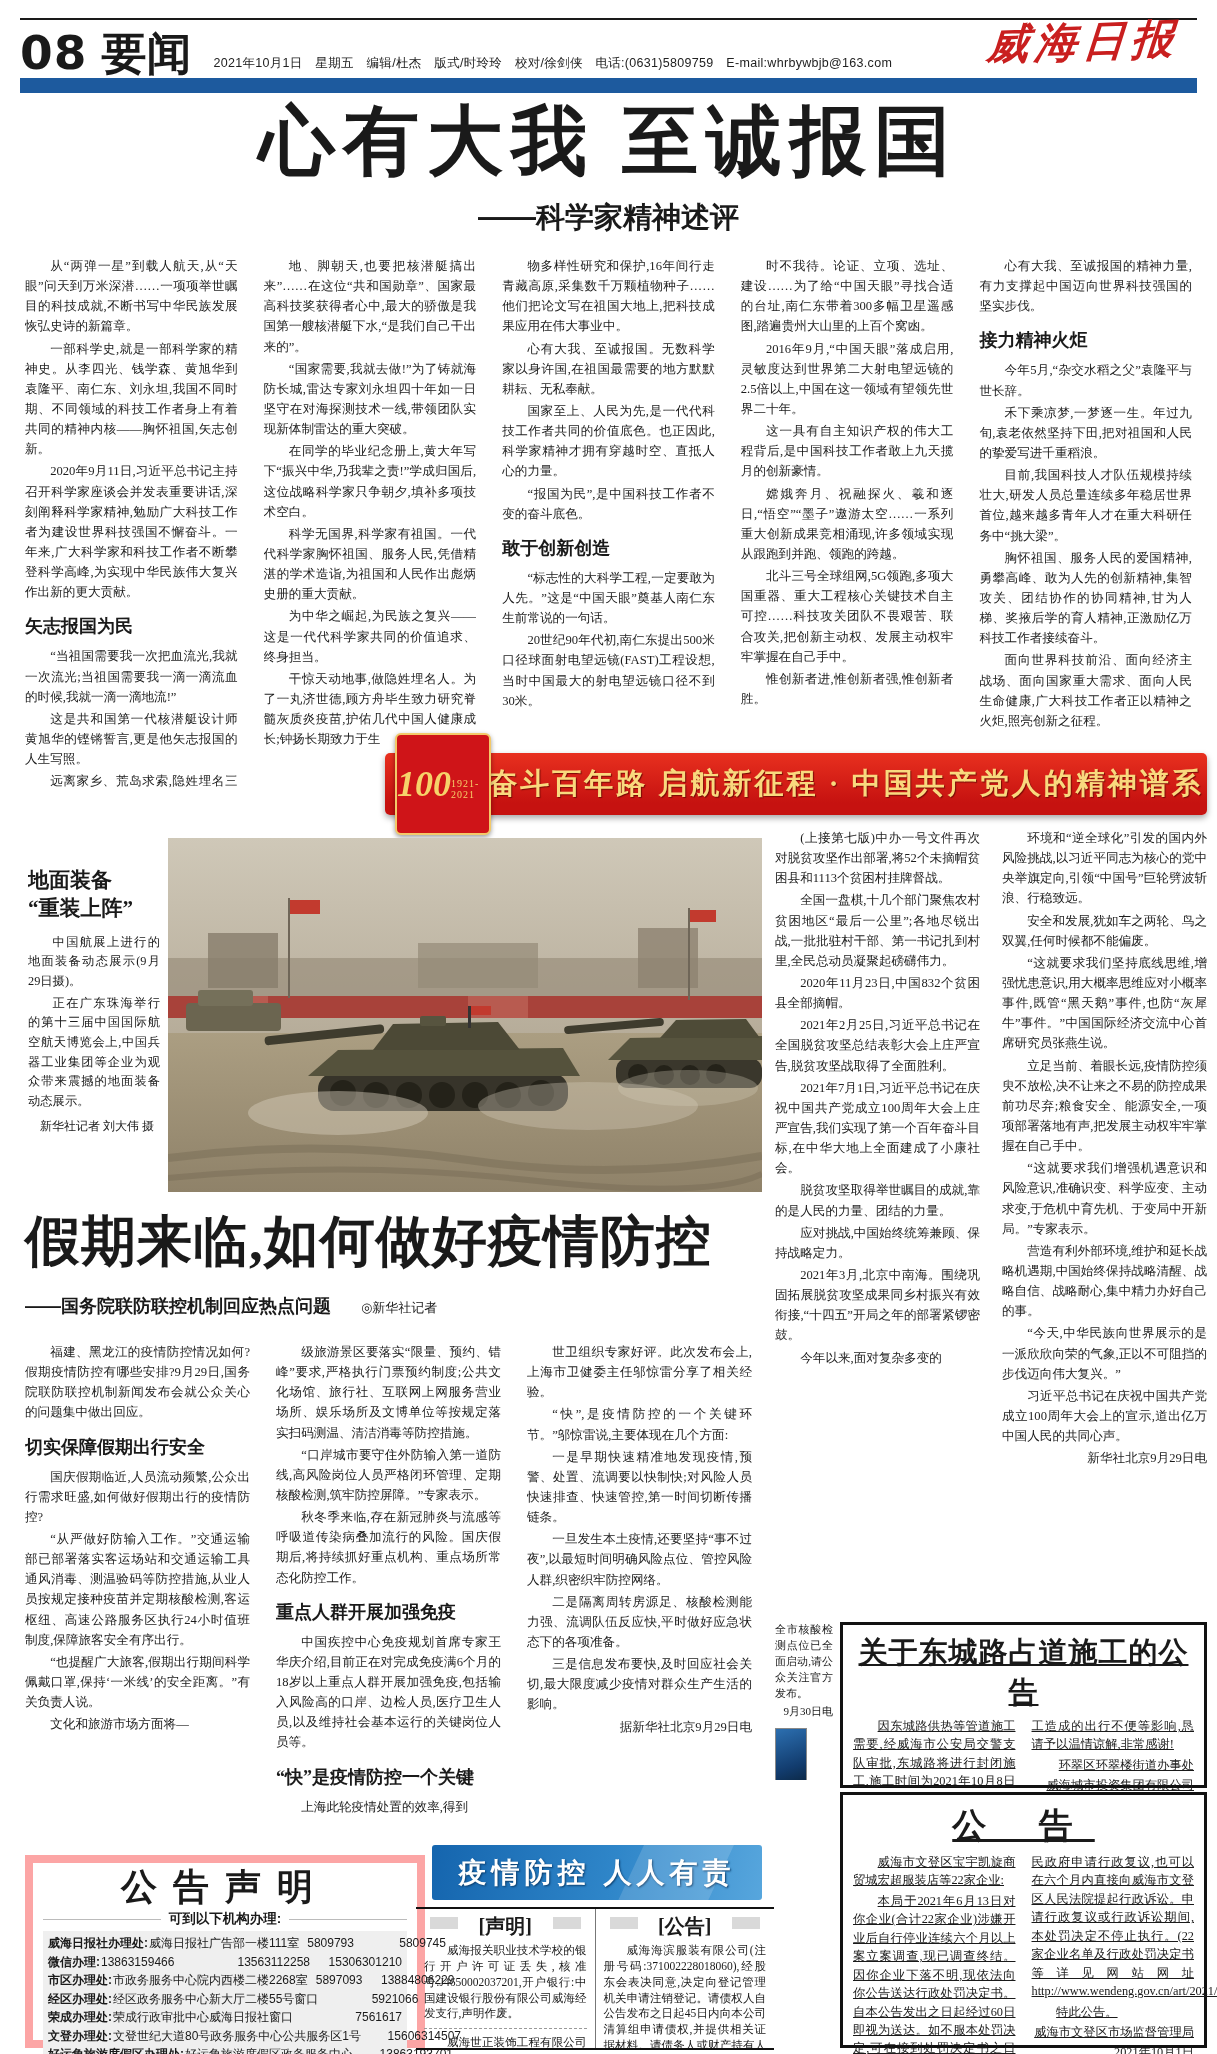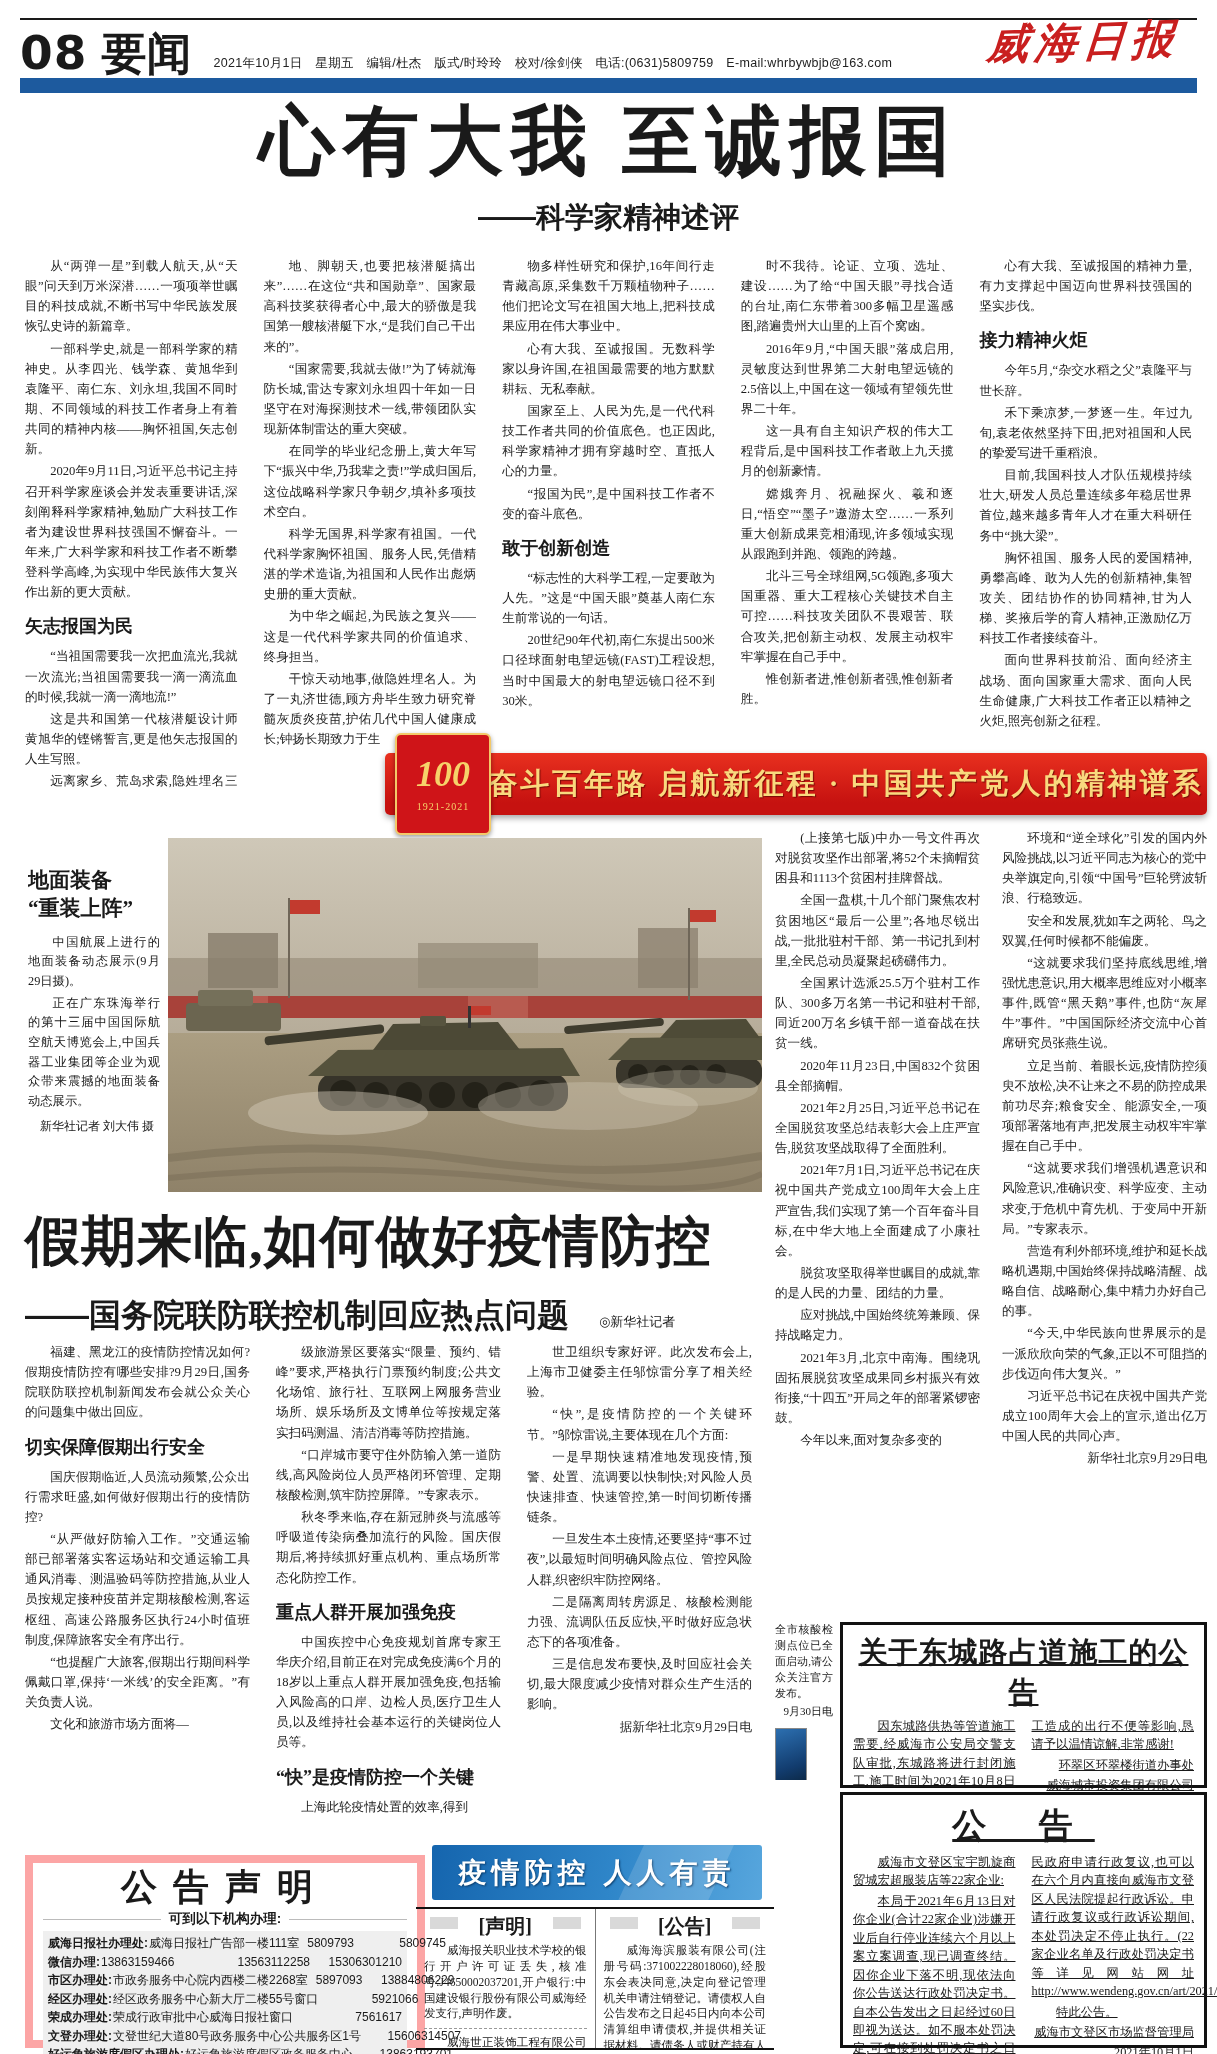--- a/index.html
+++ b/index.html
@@ -25,39 +25,39 @@
   .para{margin:0 0 2px 0;text-indent:2em;text-align:justify;font-size:12.6px;line-height:1.6;}
   .para.r{text-align:right;text-indent:0;}
   .para.sep{border-top:1px dashed #999;padding-top:6px;margin-top:6px;}
   .subhead{font-size:18px;font-weight:bold;margin:12px 0 8px 0;text-indent:0;}
   
   .cban{left:385px;top:753px;width:822px;height:62px;background:linear-gradient(180deg,#e8301f 0%,#c61210 80%);
         border-radius:5px;box-shadow:0 3px 6px rgba(0,0,0,.35);display:flex;align-items:center;}
   .cban-text{flex:1;text-align:center;font-size:29px;font-weight:bold;color:#f9d97e;letter-spacing:3px;padding-left:100px;
              text-shadow:1px 1px 1px #7a0b06;}
   .cbadge{position:absolute;left:10px;top:-20px;width:92px;height:98px;background:#cf1418;border:2px solid #f3c969;
-          border-radius:6px;display:flex;flex-direction:column;align-items:center;justify-content:center;box-shadow:0 2px 5px rgba(0,0,0,.4);}
+          border-radius:6px;display:flex;flex-direction:row;align-items:center;justify-content:center;box-shadow:0 2px 5px rgba(0,0,0,.4);}
   .cbadge .n{font-size:36px;font-weight:bold;color:#f6d26a;line-height:1;font-style:italic;}
   .cbadge .y{font-size:10px;color:#f6d26a;letter-spacing:1px;margin-top:9px;}
   
   .photo{left:168px;top:838px;width:594px;height:354px;overflow:hidden;background:#b9b0a0;}
   .capbox{left:28px;top:866px;width:132px;height:324px;overflow:hidden;}
   .capttl{font-size:21px;font-weight:bold;line-height:1.35;margin:0 0 10px 0;}
   .capbox .para{font-size:12.3px;line-height:1.6;}
   .credit{font-size:12px;margin-top:6px;text-indent:1em;}
   
   .jump-cols{left:775px;top:828px;width:432px;height:786px;gap:22px;}
   
   .brief{left:775px;top:1622px;width:58px;height:158px;overflow:hidden;font-size:11px;}
   .brief .para{font-size:11px;line-height:1.45;text-indent:0;}
   .thumb{width:30px;height:52px;margin-top:8px;background:linear-gradient(160deg,#2c6fb0,#123c6e 70%,#0c2947);border:1px solid #888;}
   
   .a2-title{left:25px;top:1212px;width:737px;text-align:left;font-size:55px;font-weight:bold;letter-spacing:1px;line-height:1.1;}
   .a2-subrow{left:25px;top:1294px;width:737px;display:flex;align-items:baseline;}
-  .a2-sub{font-size:32px;font-weight:bold;font-family:"Liberation Sans","DejaVu Sans",sans-serif;}
+  .a2-sub{font-size:18px;font-weight:bold;font-family:"Liberation Sans","DejaVu Sans",sans-serif;}
   .a2-byline{font-size:13px;margin-left:30px;font-family:"Liberation Sans","DejaVu Sans",sans-serif;}
   .a2-cols{left:25px;top:1342px;width:727px;height:500px;gap:26px;}
   
   .slogan{left:432px;top:1845px;width:330px;height:55px;border-radius:3px;
           background:linear-gradient(100deg,#1565ae 0%,#2f86c9 55%,#57a6dd 100%);
           display:flex;align-items:center;justify-content:center;overflow:hidden;}
   .slogan:before{content:"";position:absolute;left:60%;top:-20px;width:90px;height:100px;background:rgba(255,255,255,.15);transform:skew(-25deg);}
   .slogan-text{font-size:28px;font-weight:bold;color:#fff;letter-spacing:5px;
                font-family:"Liberation Sans","DejaVu Sans",sans-serif;text-shadow:1px 1px 2px #0a3c6b;}
   
@@ -242,21 +242,20 @@
 
       <path d="M0 320 Q150 300 300 322 T594 318" stroke="#7d715a" stroke-width="8" fill="none" opacity=".6"></path>
       <path d="M0 340 Q180 322 360 342 T594 336" stroke="#776b55" stroke-width="6" fill="none" opacity=".5"></path>
     </svg>
   </div>
 
   <div class="abs cols jump-cols">
     <div class="col">
         <p class="para">(上接第七版)中办一号文件再次对脱贫攻坚作出部署,将52个未摘帽贫困县和1113个贫困村挂牌督战。</p>
         <p class="para">全国一盘棋,十几个部门聚焦农村贫困地区“最后一公里”;各地尽锐出战,一批批驻村干部、第一书记扎到村里,全民总动员凝聚起磅礴伟力。</p>
-        <p class="para">全国累计选派25.5万个驻村工作队、300多万名第一书记和驻村干部,同近200万名乡镇干部一道奋战在扶贫一线。</p>
         <p class="para">2020年11月23日,中国832个贫困县全部摘帽。</p>
         <p class="para">2021年2月25日,习近平总书记在全国脱贫攻坚总结表彰大会上庄严宣告,脱贫攻坚战取得了全面胜利。</p>
         <p class="para">2021年7月1日,习近平总书记在庆祝中国共产党成立100周年大会上庄严宣告,我们实现了第一个百年奋斗目标,在中华大地上全面建成了小康社会。</p>
         <p class="para">脱贫攻坚取得举世瞩目的成就,靠的是人民的力量、团结的力量。</p>
         <p class="para">应对挑战,中国始终统筹兼顾、保持战略定力。</p>
         <p class="para">2021年3月,北京中南海。围绕巩固拓展脱贫攻坚成果同乡村振兴有效衔接,“十四五”开局之年的部署紧锣密鼓。</p>
         <p class="para">今年以来,面对复杂多变的</p>
       </div>
     <div class="col">
         <p class="para">环境和“逆全球化”引发的国内外风险挑战,以习近平同志为核心的党中央举旗定向,引领“中国号”巨轮劈波斩浪、行稳致远。</p>

